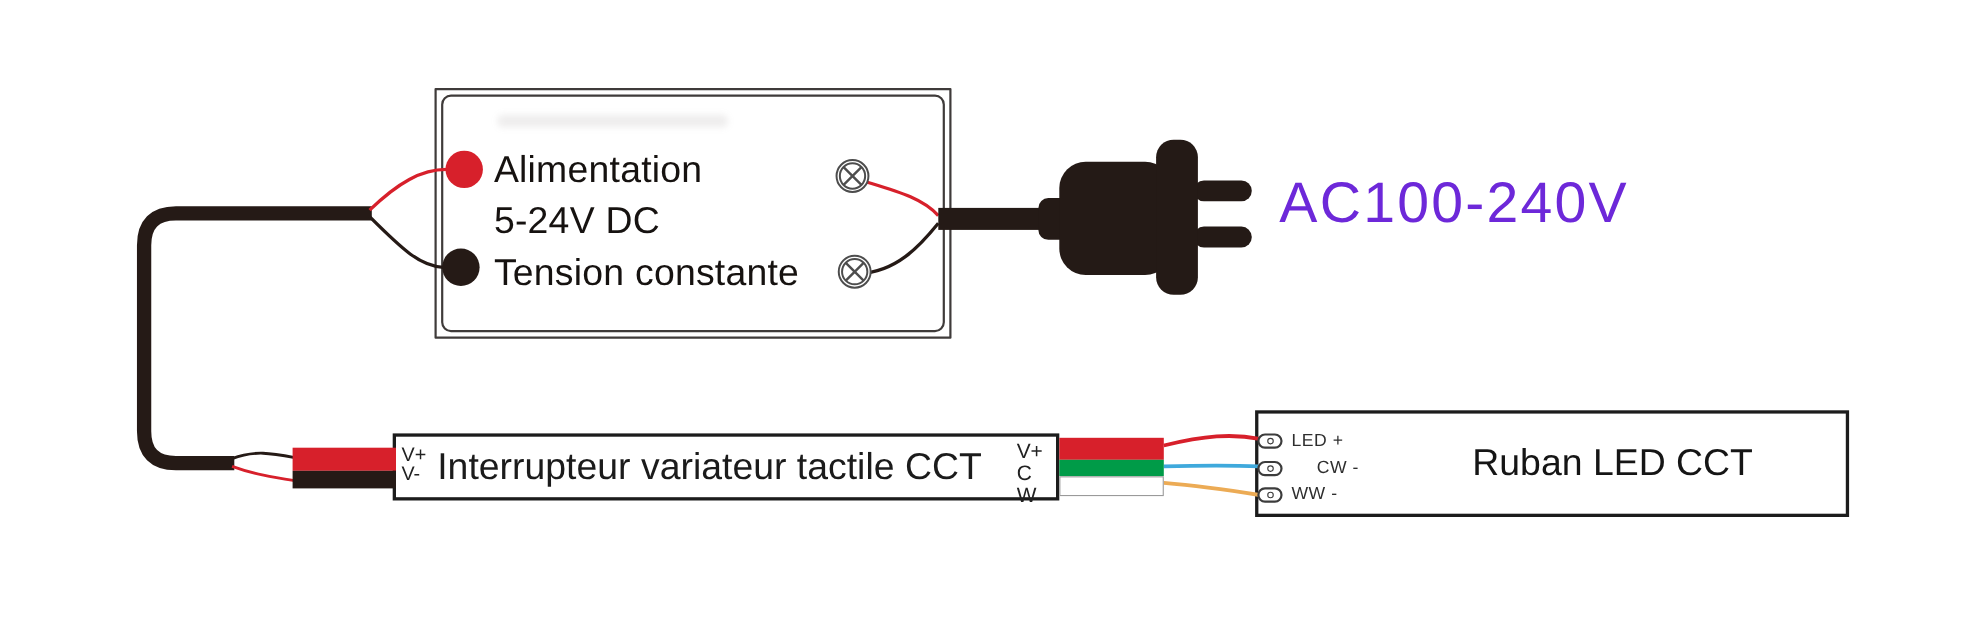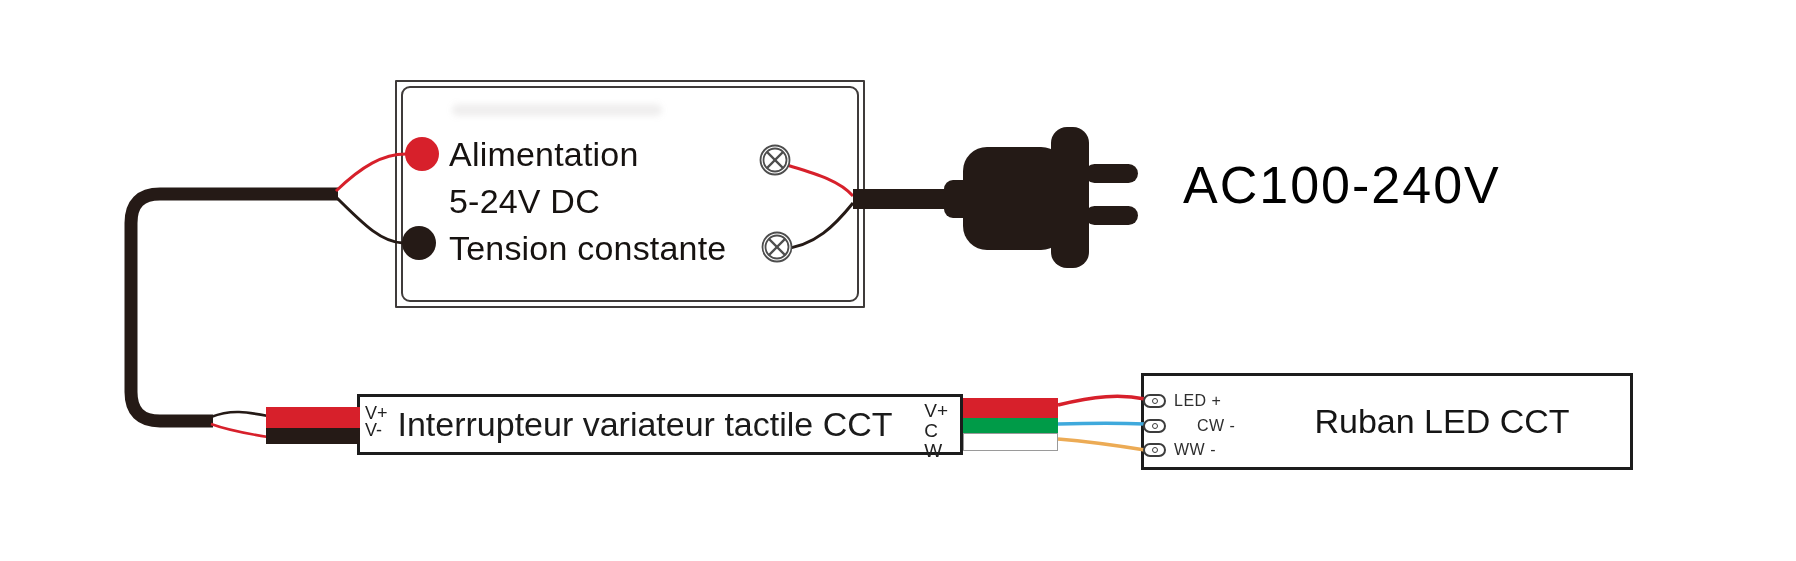--- a/index.html
+++ b/index.html
@@ -20,22 +20,22 @@
   .psu-smudge{
     position:absolute;left:55px;top:22px;width:210px;height:12px;
     background:rgba(120,115,112,.12);filter:blur(3px);border-radius:6px;
   }
   .psu-text{
     position:absolute;left:52px;top:49px;font-size:34px;line-height:47px;
     color:#161210;letter-spacing:.2px;white-space:nowrap;
   }
   
   .ac-label{
-    position:absolute;left:1163px;top:155px;font-size:52px;color:#000000;
-    letter-spacing:2px;font-weight:400;z-index:2;white-space:nowrap;margin-left:20px;
+    position:absolute;left:1163px;top:155px;font-size:52px;color:#6d28d9;
+    letter-spacing:2px;font-weight:400;z-index:2;white-space:nowrap;
   }
   
   .ctrl-box{
     position:absolute;left:357px;top:394px;width:606px;height:61px;
     border:3px solid #1c1c1c;background:#fff;box-sizing:border-box;z-index:1;
   }
   .ctrl-title{
     position:absolute;left:0;right:30px;top:0;bottom:0;
     display:flex;align-items:center;justify-content:center;
     font-size:34px;color:#1b1b1b;white-space:nowrap;
@@ -49,21 +49,21 @@
   }
   
   .band{position:absolute;z-index:6;}
   .lrib-red   {left:266px;top:407px;width:94px;height:21px;background:#d7202b;}
   .lrib-black {left:266px;top:428px;width:94px;height:16px;background:#251a16;}
   .rrib-red   {left:963px;top:398px;width:95px;height:20px;background:#d7202b;}
   .rrib-green {left:963px;top:418px;width:95px;height:15px;background:#009b48;}
   .rrib-white {left:963px;top:433px;width:93px;height:16px;background:#fff;border:1px solid #9a9a9a;}
   
   .led-box{
-    position:absolute;left:1141px;top:373px;width:492px;height:97px;
+    position:absolute;left:1141px;top:373px;width:540px;height:97px;
     border:3px solid #1c1c1c;background:#fff;box-sizing:border-box;z-index:1;
   }
   .led-title{
     position:absolute;left:110px;right:0;top:0;bottom:0;
     display:flex;align-items:center;justify-content:center;
     font-size:34px;color:#151515;white-space:nowrap;
   }
   .led-term{position:absolute;z-index:7;display:flex;align-items:center;}
   .led-term .pill{
     width:23px;height:14px;border:2px solid #3c3c3c;border-radius:8px;background:#fff;

